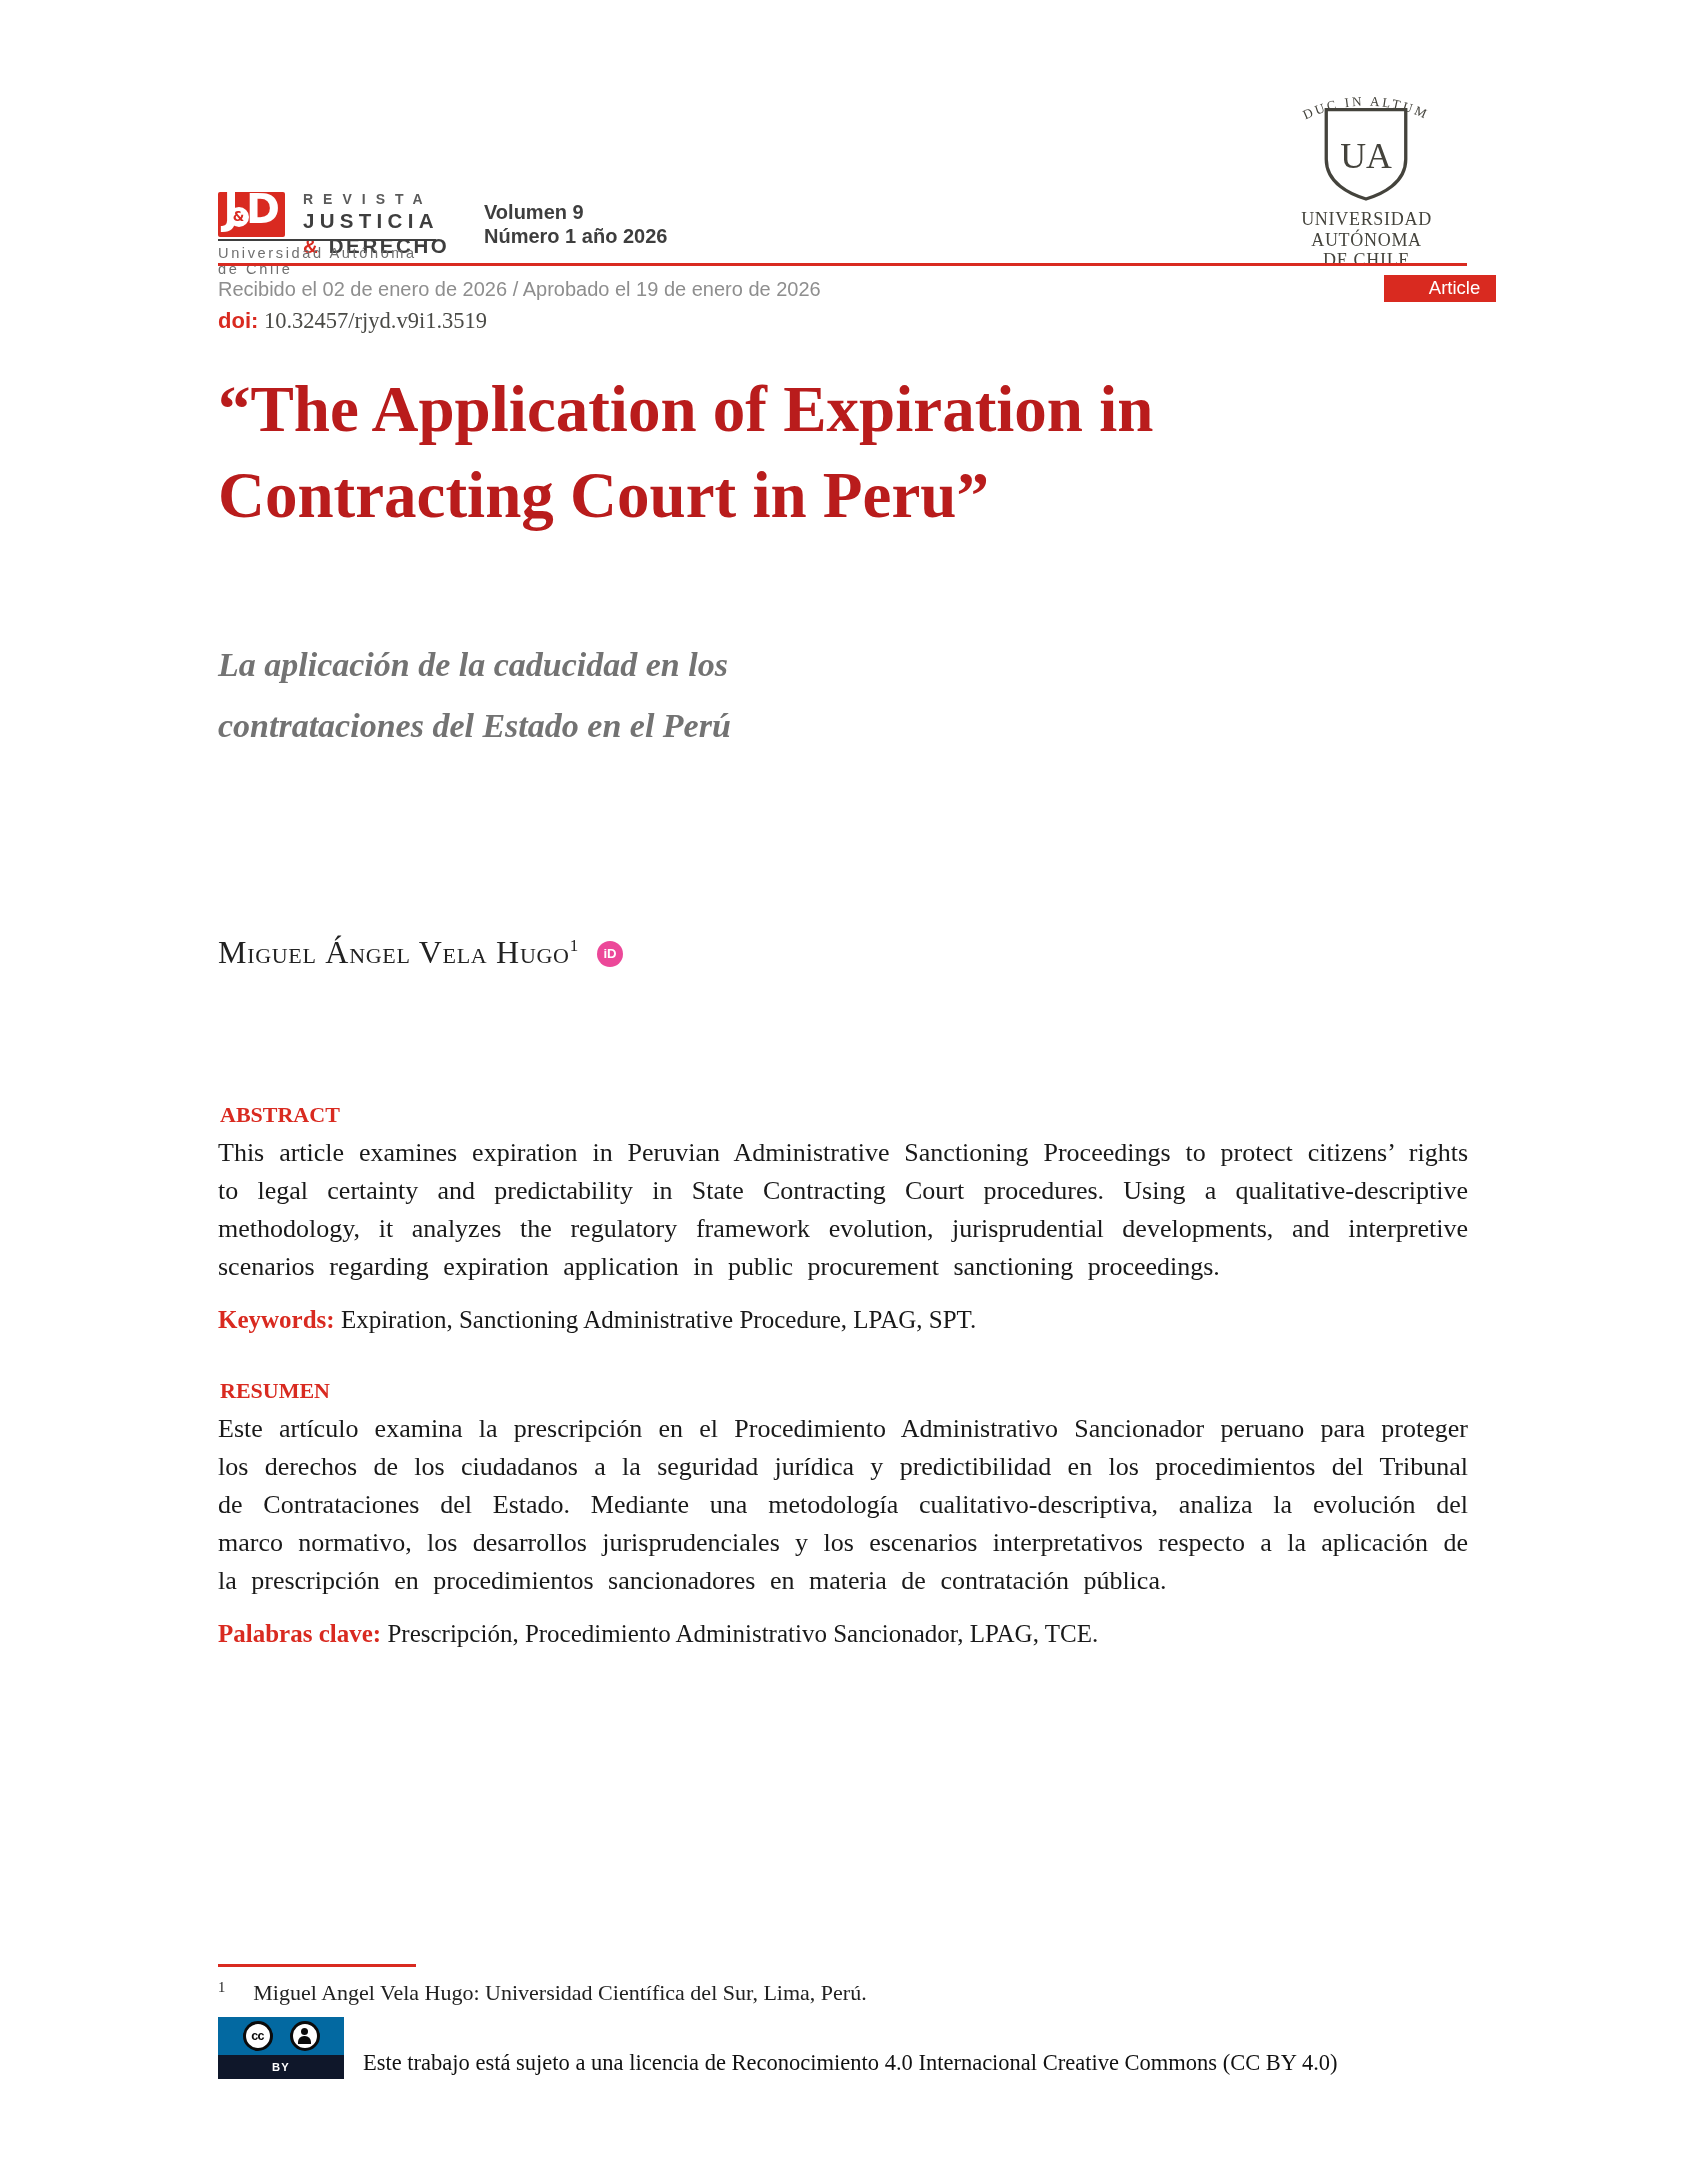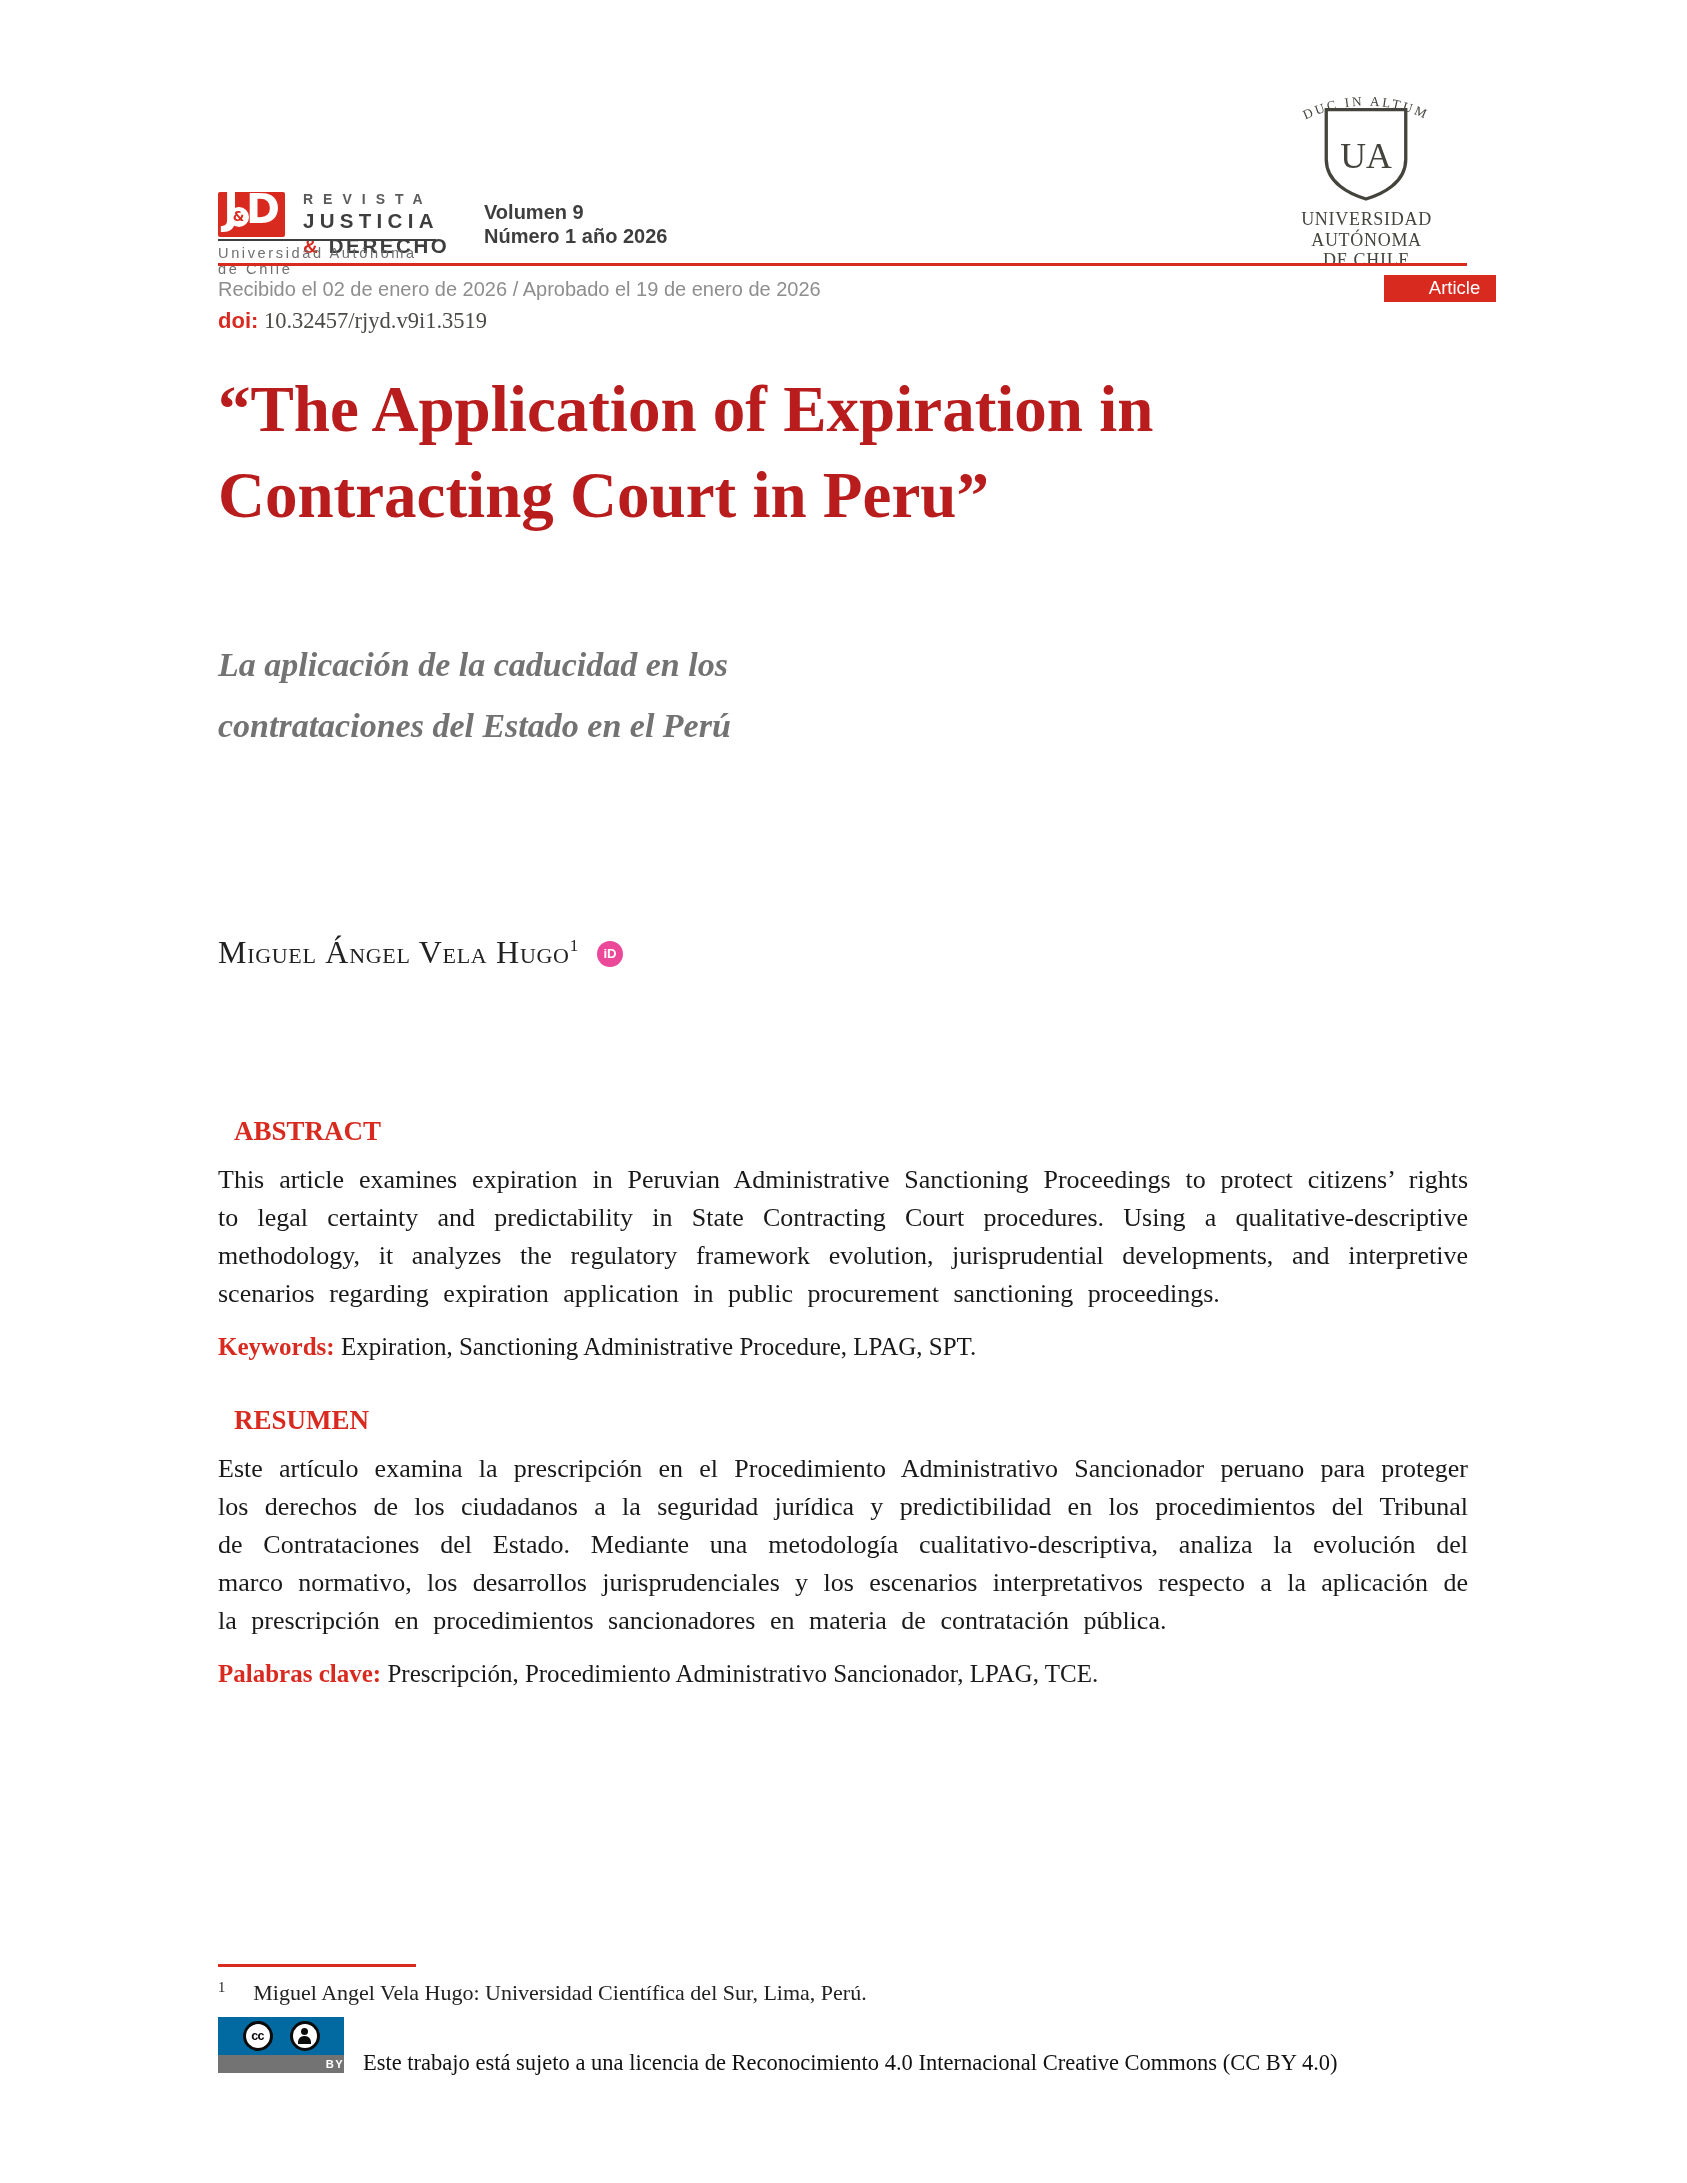--- a/index.html
+++ b/index.html
@@ -53,21 +53,21 @@
   
   .author{position:absolute;left:218px;top:934px;font-size:32px;color:#222222;}
   .author .name{font-variant:small-caps;letter-spacing:0.7px;}
   .author sup{font-size:17px;font-variant:small-caps;}
   .orcid{display:inline-block;width:26.5px;height:26.5px;background:#ec4899;border-radius:50%;
          color:#ffffff;font-family:"Liberation Sans",sans-serif;font-weight:bold;font-size:13.2px;
          text-align:center;line-height:26.5px;vertical-align:5.3px;margin-left:10.6px;}
 
   
   .content{position:absolute;left:218px;top:1102px;width:1250px;}
-  .sec-head{font-size:27px;font-weight:bold;color:#D92A20;line-height:1;margin:16px;}
+  .sec-head{font-size:22px;font-weight:bold;color:#D92A20;line-height:1;margin:2px;}
   .sec-head.resumen{margin-top:46px;}
   .body-par{font-size:26px;line-height:38px;text-align:justify;margin:8px 0 0 0;
             word-spacing:8px;color:#191919;}
   .kw-par{font-size:25px;margin:20px 0 0 0;color:#191919;}
   .kw-label{font-weight:bold;color:#D92A20;}
 
   
   .fn-rule{position:absolute;left:218px;top:1964px;width:198px;height:2.6px;background:#D92A20;}
   .footnote{position:absolute;left:218px;top:1979px;width:1125px;font-size:22px;color:#222222;}
   .fn-marker{vertical-align:super;font-size:14.6px;}
@@ -75,21 +75,21 @@
 
   
   .cc-badge{position:absolute;left:218px;top:2017px;width:126px;height:56px;}
   .cc-gray{height:38px;background:#0369a1;display:flex;align-items:center;justify-content:center;gap:17px;}
   .cc-circle{width:30px;height:30px;background:#ffffff;border:3.3px solid #0b0b0b;border-radius:50%;
              box-sizing:border-box;display:flex;flex-direction:column;align-items:center;justify-content:center;}
   .cc-circle .cc-txt{font-family:"Liberation Sans",sans-serif;font-weight:bold;font-size:12.6px;
              color:#0b0b0b;letter-spacing:-0.7px;line-height:1;}
   .person-head{width:7.3px;height:7.3px;background:#0b0b0b;border-radius:50%;}
   .person-body{width:12.6px;height:8px;background:#0b0b0b;border-radius:6px 6px 0 0;margin-top:1.3px;}
-  .cc-black{height:18px;background:#737373;display:flex;align-items:center;justify-content:flex-end;}
+  .cc-black{height:24px;background:#0f172a;display:flex;align-items:center;justify-content:center;}
   .cc-by{color:#ffffff;font-family:"Liberation Sans",sans-serif;font-weight:bold;font-size:11.2px;
          letter-spacing:1.3px;}
   .cc-text{position:absolute;left:363px;top:2050px;width:1118px;font-size:22.5px;color:#111111;}
 </style>
 </head>
 <body>
 
 <div class="page">
 
   <div class="logo-box">

